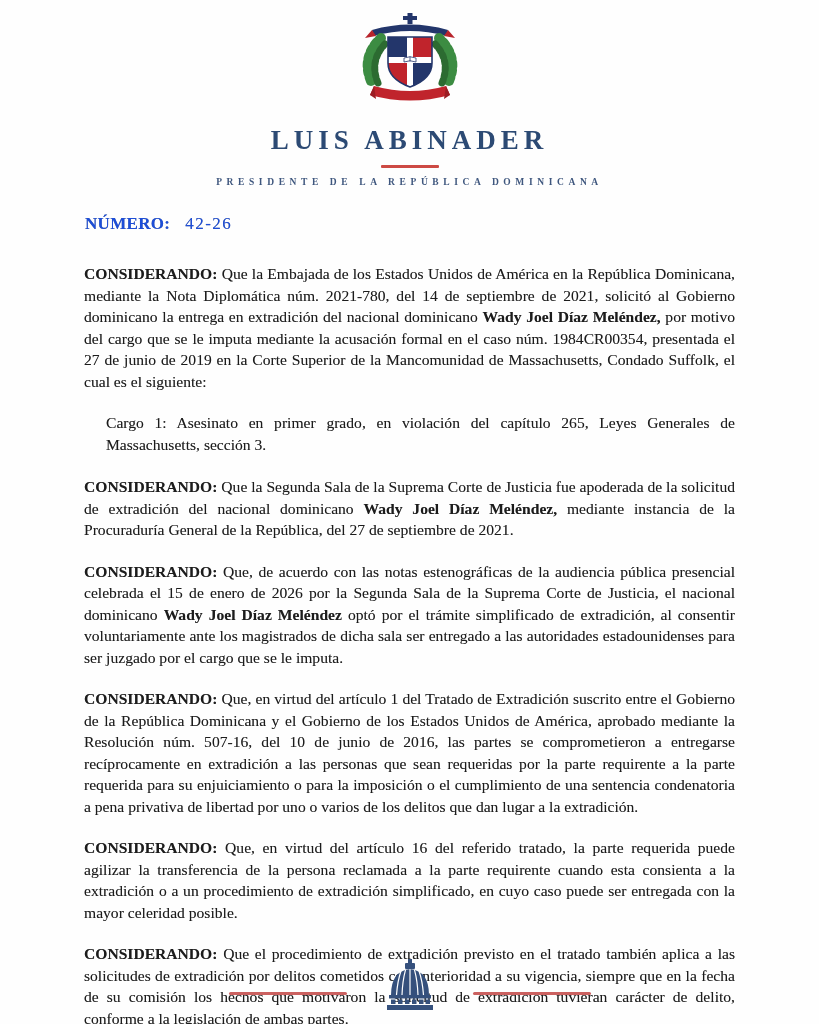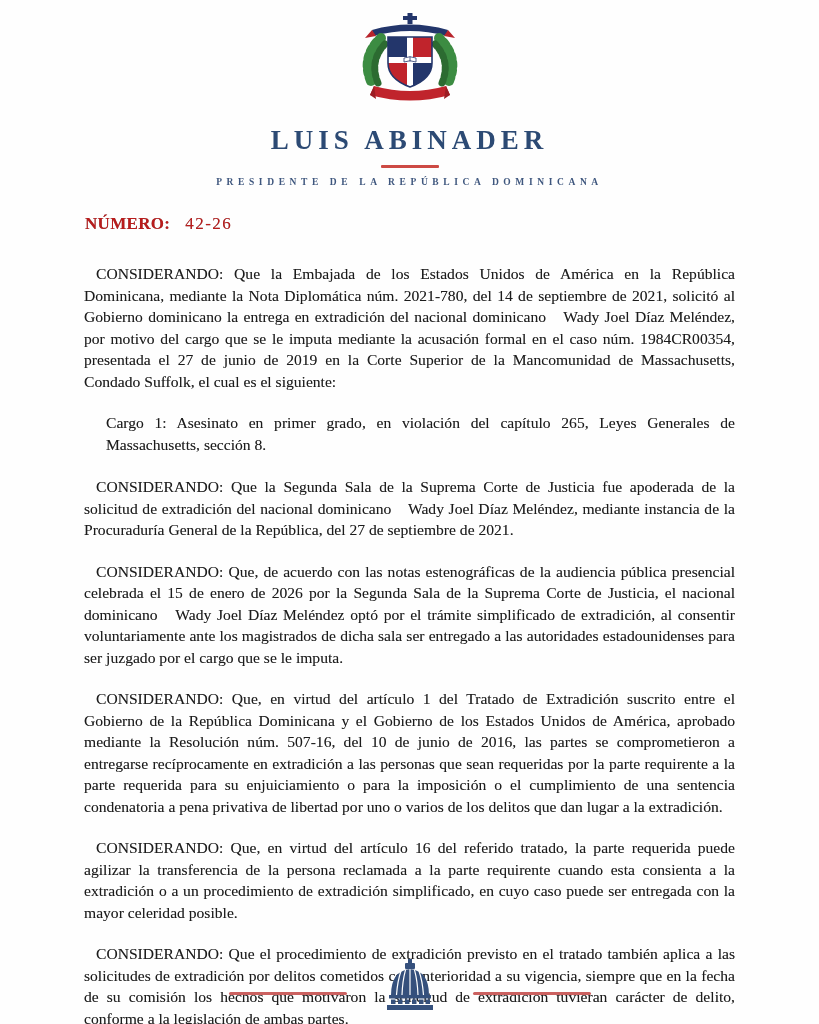--- a/index.html
+++ b/index.html
@@ -33,38 +33,38 @@
     font-family: Liberation Serif, serif;
     font-weight: bold;
     font-size: 9.5px;
     letter-spacing: 4.6px;
     color: #3f577e;
   }
   
   .numero {
     margin: 27px 0 0 85px;
     font-size: 17px;
-    color: #b91c1c;
+    color: #1d4ed8;
     text-shadow: 0 0 0.5px rgba(40,40,40,0.45);
   }
   .num-label { font-weight: bold; letter-spacing: 0.3px; }
   .num-value { margin-left: 15px; letter-spacing: 1.5px; }
   
   .doc-body {
     width: 651px;
     margin: 29px auto 0;
     color: #1c1c1c;
     font-size: 15.6px;
     line-height: 21.5px;
     text-align: justify;
     text-shadow: 0 0 0.5px rgba(40,40,40,0.4);
   }
   .para { margin: 0 0 20px 0; }
   .para.indented { padding-left: 22px; margin-bottom: 21px; }
-  .bold { font-weight: normal; margin-left: 12px; }
+  .bold { font-weight: bold; }
   
   .page-footer {
     position: absolute;
     left: 0; right: 0; bottom: 14px;
     display: flex;
     align-items: center;
     justify-content: center;
     gap: 40px;
   }
   .fline {
@@ -125,21 +125,21 @@
     <div class="red-rule"></div>
     <div class="president-title">PRESIDENTE DE LA REPÚBLICA DOMINICANA</div>
   </header>
 
   <div class="numero">
     <span class="num-label">NÚMERO:</span><span class="num-value">42-26</span>
   </div>
 
   <main class="doc-body" id="paragraphs">
       <p class="para"><span class="bold">CONSIDERANDO:</span><span> Que la Embajada de los Estados Unidos de América en la República Dominicana, mediante la Nota Diplomática núm. 2021-780, del 14 de septiembre de 2021, solicitó al Gobierno dominicano la entrega en extradición del nacional dominicano </span><span class="bold">Wady Joel Díaz Meléndez,</span><span> por motivo del cargo que se le imputa mediante la acusación formal en el caso núm. 1984CR00354, presentada el 27 de junio de 2019 en la Corte Superior de la Mancomunidad de Massachusetts, Condado Suffolk, el cual es el siguiente:</span></p>
-      <p class="para indented"><span>Cargo 1: Asesinato en primer grado, en violación del capítulo 265, Leyes Generales de Massachusetts, sección 8.</span></p>
+      <p class="para indented"><span>Cargo 1: Asesinato en primer grado, en violación del capítulo 265, Leyes Generales de Massachusetts, sección 3.</span></p>
       <p class="para"><span class="bold">CONSIDERANDO:</span><span> Que la Segunda Sala de la Suprema Corte de Justicia fue apoderada de la solicitud de extradición del nacional dominicano </span><span class="bold">Wady Joel Díaz Meléndez,</span><span> mediante instancia de la Procuraduría General de la República, del 27 de septiembre de 2021.</span></p>
       <p class="para"><span class="bold">CONSIDERANDO:</span><span> Que, de acuerdo con las notas estenográficas de la audiencia pública presencial celebrada el 15 de enero de 2026 por la Segunda Sala de la Suprema Corte de Justicia, el nacional dominicano </span><span class="bold">Wady Joel Díaz Meléndez</span><span> optó por el trámite simplificado de extradición, al consentir voluntariamente ante los magistrados de dicha sala ser entregado a las autoridades estadounidenses para ser juzgado por el cargo que se le imputa.</span></p>
       <p class="para"><span class="bold">CONSIDERANDO:</span><span> Que, en virtud del artículo 1 del Tratado de Extradición suscrito entre el Gobierno de la República Dominicana y el Gobierno de los Estados Unidos de América, aprobado mediante la Resolución núm. 507-16, del 10 de junio de 2016, las partes se comprometieron a entregarse recíprocamente en extradición a las personas que sean requeridas por la parte requirente a la parte requerida para su enjuiciamiento o para la imposición o el cumplimiento de una sentencia condenatoria a pena privativa de libertad por uno o varios de los delitos que dan lugar a la extradición.</span></p>
       <p class="para"><span class="bold">CONSIDERANDO:</span><span> Que, en virtud del artículo 16 del referido tratado, la parte requerida puede agilizar la transferencia de la persona reclamada a la parte requirente cuando esta consienta a la extradición o a un procedimiento de extradición simplificado, en cuyo caso puede ser entregada con la mayor celeridad posible.</span></p>
       <p class="para"><span class="bold">CONSIDERANDO:</span><span> Que el procedimiento de extradición previsto en el tratado también aplica a las solicitudes de extradición por delitos cometidos con anterioridad a su vigencia, siempre que en la fecha de su comisión los hechos que motivaron la solicitud de extradición tuvieran carácter de delito, conforme a la legislación de ambas partes.</span></p>
     </main>
 
   <footer class="page-footer">
     <div class="fline"></div>
     <div class="dome">

